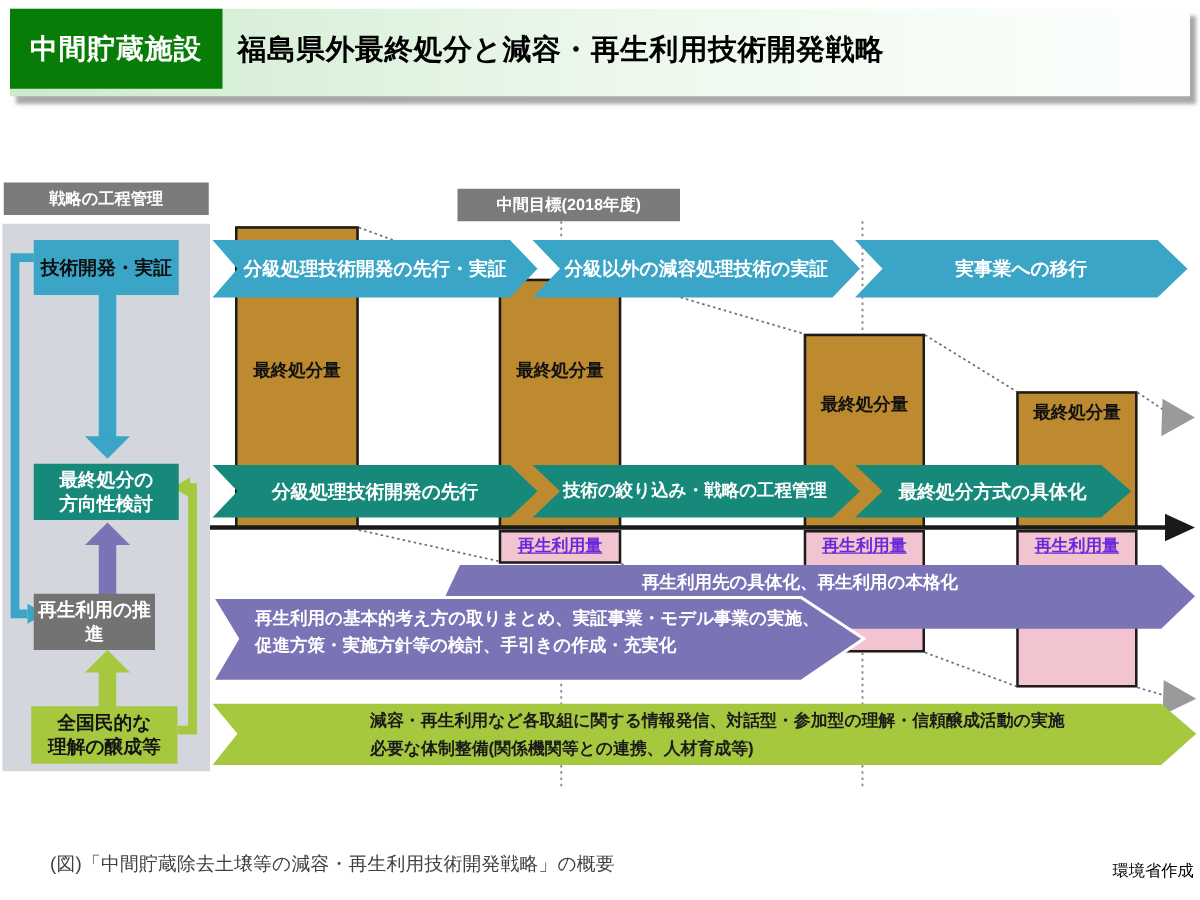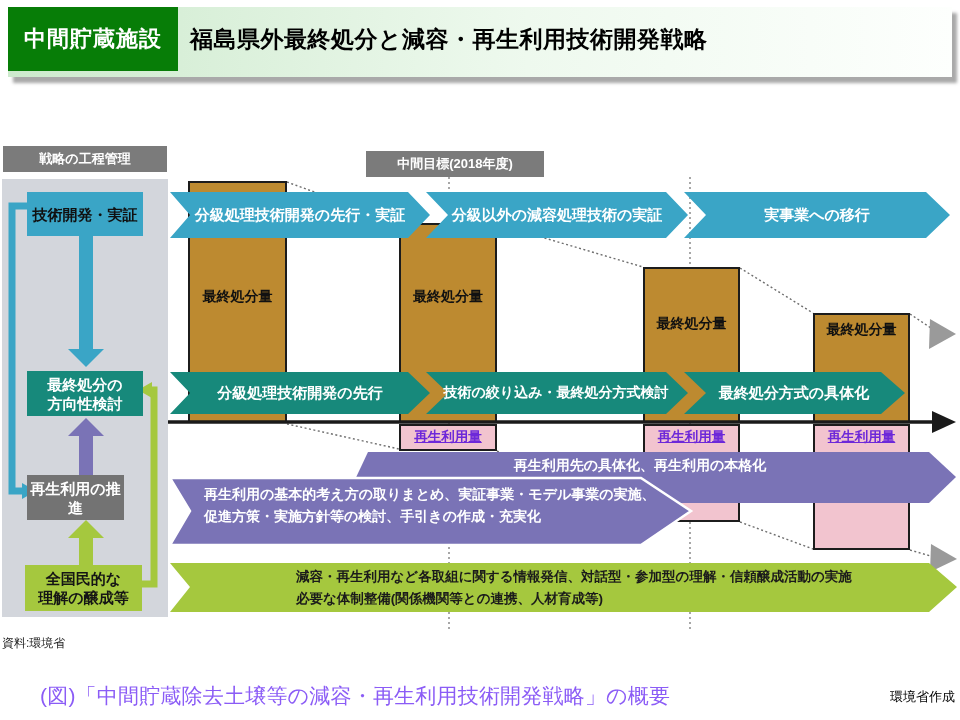--- a/index.html
+++ b/index.html
@@ -31,21 +31,21 @@
   .pink{background:#f2c4cf;border:2px solid #1c1c1c;box-sizing:border-box;}
   .boxlabel{font-weight:bold;color:#111;font-size:14px;}
   .pinklabel{font-weight:bold;color:#6d28d9;font-size:13.5px;text-decoration:underline;}
 
   
   .bandtext{color:#ffffff;font-size:15px;font-weight:bold;}
   .bandtext2{color:#ffffff;font-size:14px;font-weight:bold;}
 
   
   #source-note{color:#222;font-size:12px;}
-  #caption{color:#8b5cf6;font-size:21px;letter-spacing:0.2px;}
+  #caption{color:#404040;font-size:15px;letter-spacing:0.2px;}
   #credit{color:#000;font-size:13px;text-align:right;}
 </style>
 </head>
 <body>
 
 <div id="slide">
 
   <div class="abs" id="header-bar"></div>
   <div class="abs ctr" id="header-badge">中間貯蔵施設</div>
   <div class="abs" id="header-title">福島県外最終処分と減容・再生利用技術開発戦略</div>
@@ -108,34 +108,33 @@
   <div class="abs ctr sbox pre" style="z-index:5;left:27px;top:371px;width:116px;height:45px;background:#17897b;color:#fff">最終処分の
 方向性検討</div>
   <div class="abs ctr sbox" style="z-index:5;left:27px;top:475px;width:97px;height:45px;background:#737373;color:#fff">再生利用の推進</div>
   <div class="abs ctr sbox pre" style="z-index:5;left:25px;top:565px;width:117px;height:46px;background:#a5c83e;color:#151515">全国民的な
 理解の醸成等</div>
 
   <div class="abs ctr bandtext" style="z-index:5;left:178px;top:205px;width:244px;height:20px">分級処理技術開発の先行・実証</div>
   <div class="abs ctr bandtext" style="z-index:5;left:434px;top:205px;width:246px;height:20px">分級以外の減容処理技術の実証</div>
   <div class="abs ctr bandtext" style="z-index:5;left:692px;top:205px;width:250px;height:20px">実事業への移行</div>
   <div class="abs ctr bandtext" style="z-index:5;left:178px;top:383px;width:244px;height:20px">分級処理技術開発の先行</div>
-  <div class="abs ctr bandtext2" style="z-index:5;left:430px;top:383px;width:252px;height:20px">技術の絞り込み・最終処分方式検討</div>
+  <div class="abs ctr bandtext2" style="z-index:5;left:430px;top:383px;width:252px;height:20px">技術の絞り込み・戦略の工程管理</div>
   <div class="abs ctr bandtext" style="z-index:5;left:690px;top:383px;width:208px;height:20px">最終処分方式の具体化</div>
 
   <div class="abs ctr boxlabel" style="z-index:5;left:188px;top:289px;width:99px;height:16px">最終処分量</div>
   <div class="abs ctr boxlabel" style="z-index:5;left:399px;top:289px;width:98px;height:16px">最終処分量</div>
   <div class="abs ctr boxlabel" style="z-index:5;left:643px;top:316px;width:97px;height:16px">最終処分量</div>
   <div class="abs ctr boxlabel" style="z-index:5;left:813px;top:322px;width:97px;height:16px">最終処分量</div>
   <div class="abs ctr pinklabel" style="z-index:5;left:399px;top:429px;width:98px;height:16px">再生利用量</div>
   <div class="abs ctr pinklabel" style="z-index:5;left:643px;top:429px;width:97px;height:16px">再生利用量</div>
   <div class="abs ctr pinklabel" style="z-index:5;left:813px;top:429px;width:97px;height:16px">再生利用量</div>
 
   <div class="abs ctr bandtext2" style="z-index:5;left:460px;top:457px;width:360px;height:18px">再生利用先の具体化、再生利用の本格化</div>
   <div class="abs pre bandtext2" style="z-index:5;left:204px;top:483px;width:460px;height:46px;line-height:22px">再生利用の基本的考え方の取りまとめ、実証事業・モデル事業の実施、
 促進方策・実施方針等の検討、手引きの作成・充実化</div>
   <div class="abs pre" style="z-index:5;left:296px;top:566px;width:640px;height:44px;line-height:22px;color:#1b1b1b;font-weight:bold;font-size:13.5px">減容・再生利用など各取組に関する情報発信、対話型・参加型の理解・信頼醸成活動の実施
 必要な体制整備(関係機関等との連携、人材育成等)</div>
 
-  <div class="abs" id="source-note" style="z-index:5;left:2px;top:635px;width:200px">資料:環境省</div>
   <div class="abs" id="caption" style="z-index:5;left:40px;top:682px;width:720px">(図)「中間貯蔵除去土壌等の減容・再生利用技術開発戦略」の概要</div>
   <div class="abs" id="credit" style="z-index:5;left:805px;top:688px;width:150px">環境省作成</div>
 
 </div>
 
 </body></html>

